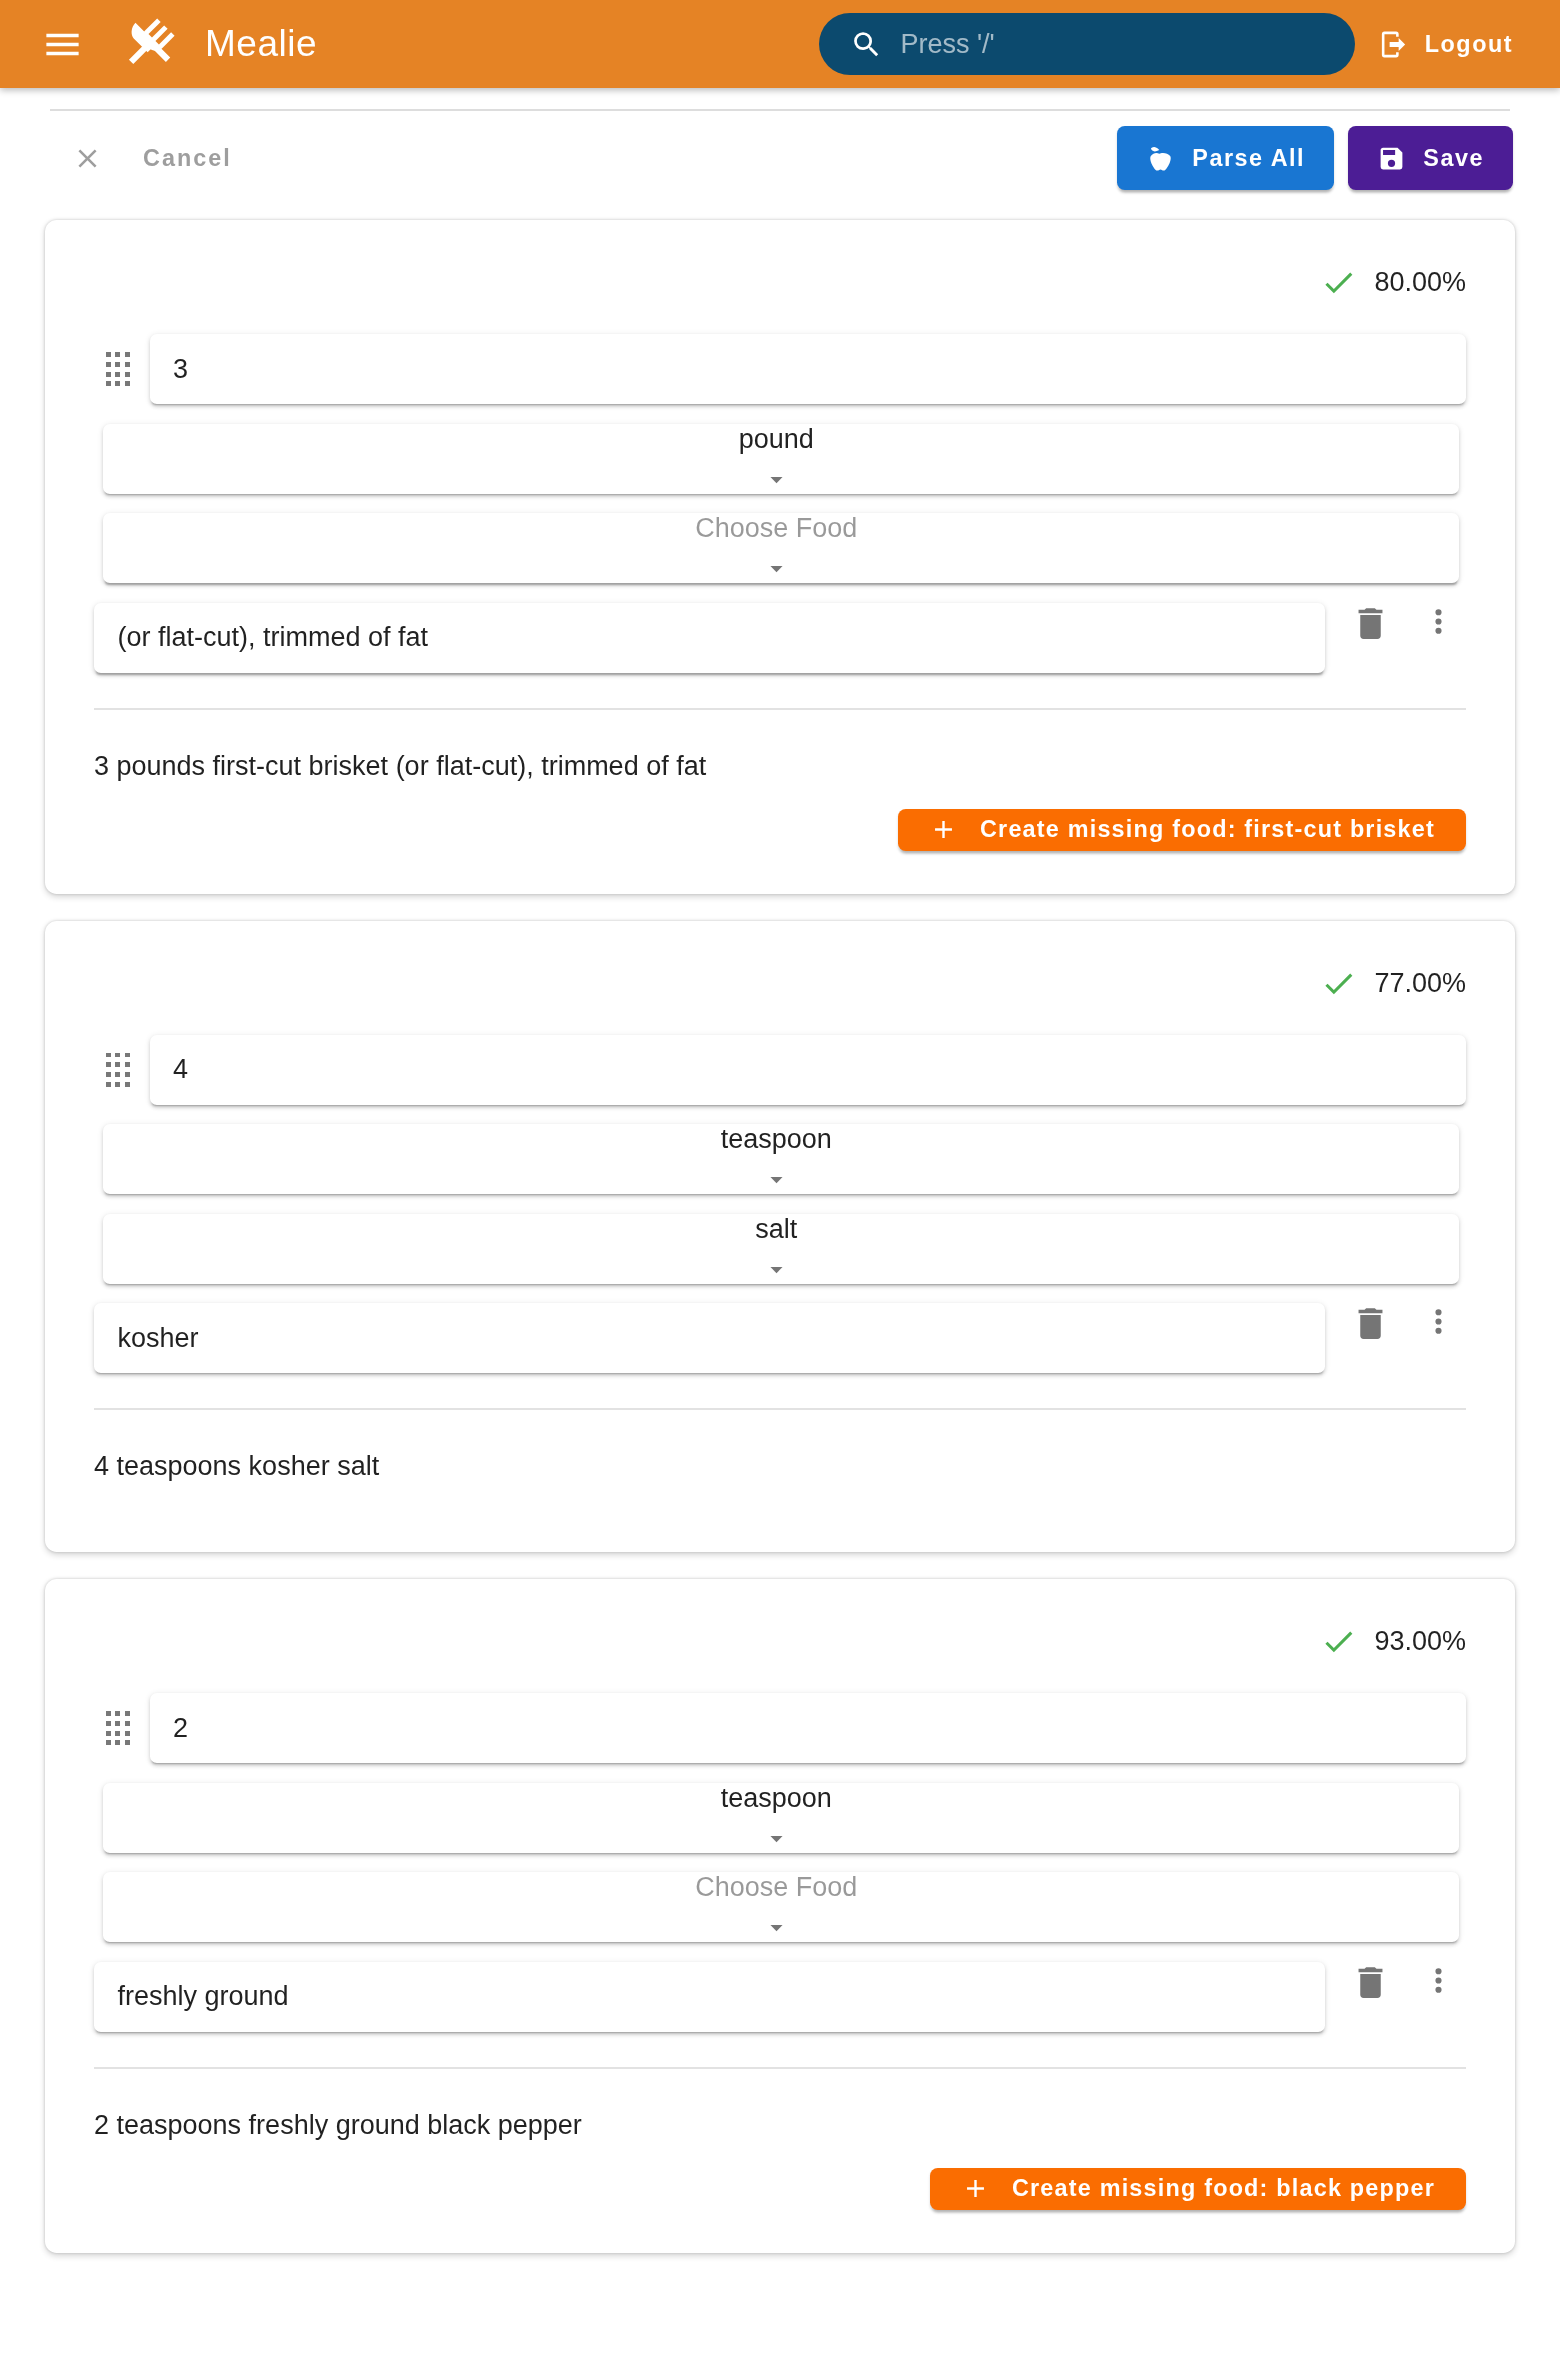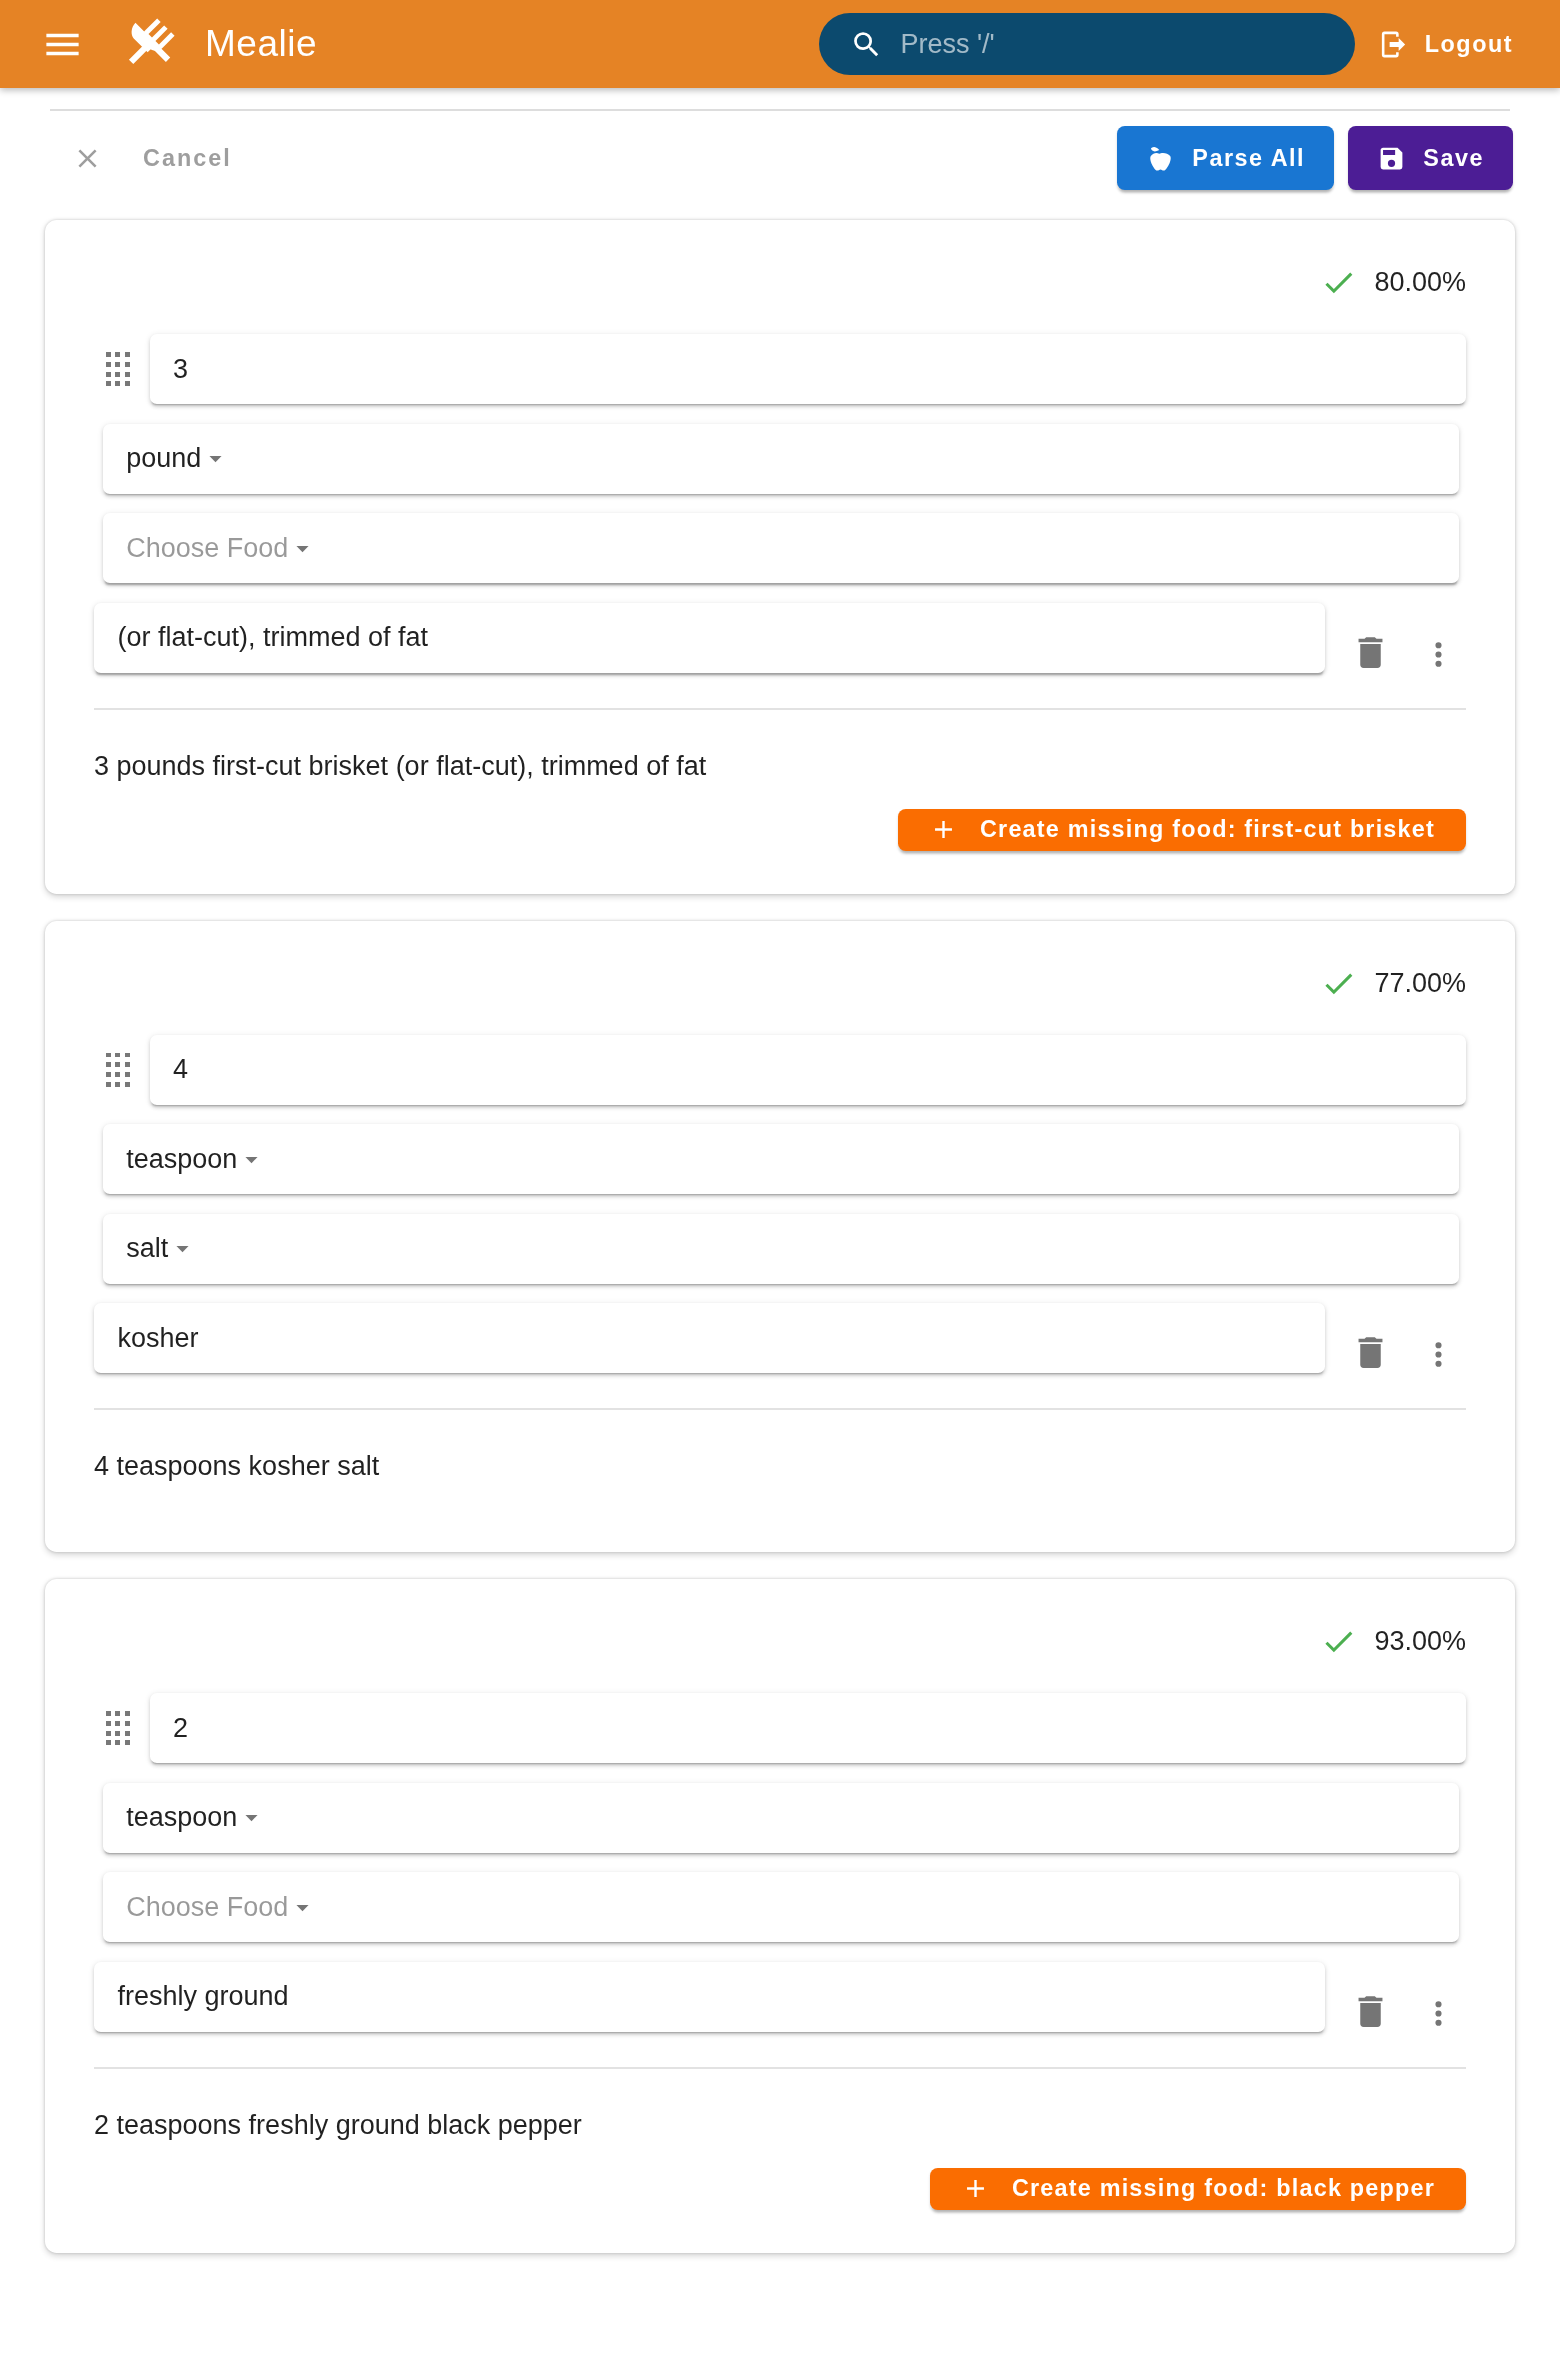--- a/index.html
+++ b/index.html
@@ -52,27 +52,27 @@
     display: grid; grid-template-columns: repeat(3, 4.9px); grid-auto-rows: 4.9px; gap: 4.9px; cursor: grab; }
   .drag-handle i { background: #787878; }
 
   .field { background: #fff; border: none; border-radius: 6.8px; height: 70px; font-size: 27px;
     color: rgba(0,0,0,.87); padding: 0 23.4px; outline: none;
     font-family: "Liberation Sans", "DejaVu Sans", sans-serif;
     box-shadow: 0 3.9px 2px -2.9px rgba(0,0,0,.25), 0 2.9px 3.9px 0 rgba(0,0,0,.13), 0 1px 6.8px 0 rgba(0,0,0,.10); }
   .qty-row .field { flex: 1; }
 
   .select-row { margin: 19.5px 6.8px 0 8.8px; display: flex; align-items: center; cursor: pointer;
-    padding-right: 33px; }
+    justify-content: space-between; padding-right: 33px; flex-direction: column; }
   .select-row .sel-text { pointer-events: none; }
   .select-row.field { padding-top: 0; padding-bottom: 0; }
   .sel-caret { width: 29px; height: 29px; color: #757575; flex: 0 0 auto; }
   .placeholder { color: rgba(0,0,0,.40); }
 
-  .note-row { display: flex; align-items: flex-end; margin-top: 19.5px; }
+  .note-row { display: flex; align-items: flex-start; margin-top: 19.5px; }
   .note-row .field { width: 1231px; flex: 0 0 auto; }
   .icon-btn { background: none; border: none; color: #757575; cursor: pointer; padding: 0;
     display: flex; align-items: center; justify-content: center; }
   .trash { width: 41px; height: 41px; margin-left: 25px; }
   .dots  { width: 37px; height: 37px; margin-left: 29px; }
 
   .card-divider { border-top: 2px solid #e2e2e2; margin-top: 35px; }
   .orig-text { margin-top: 39px; font-size: 27px; line-height: 35px; }
   .create-row { display: flex; justify-content: flex-end; margin-top: 25px; }
   .btn-create { background: #FA6D01; height: 42px; border-radius: 7.8px; font-size: 23.4px;

